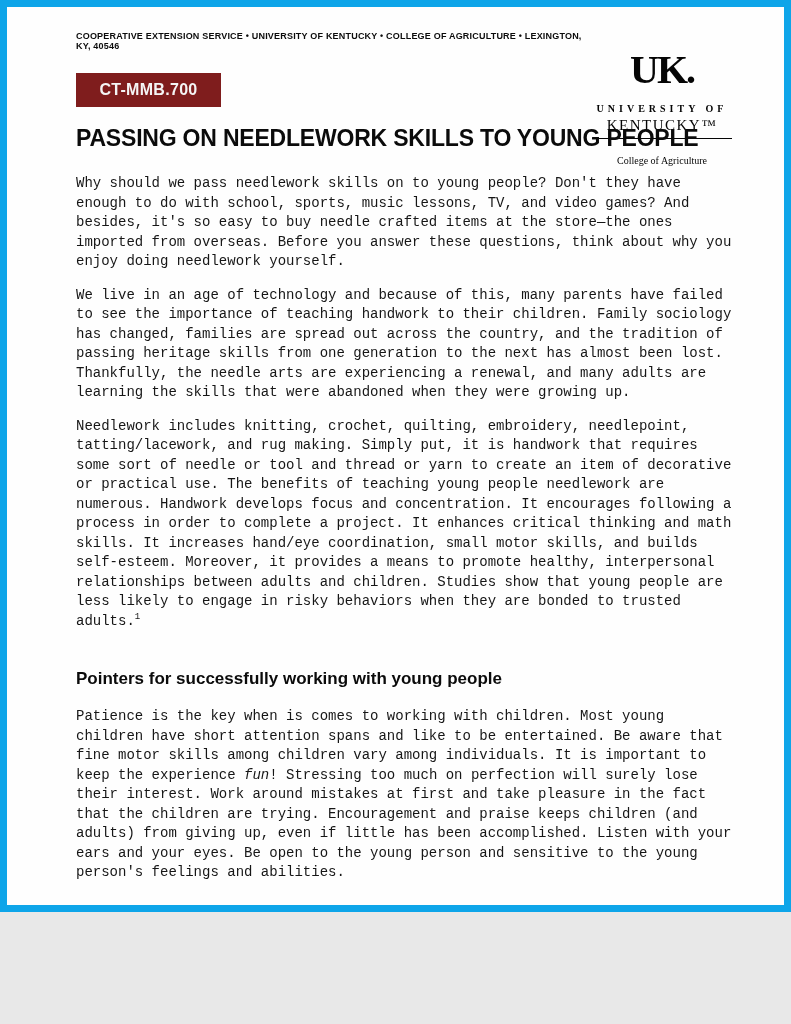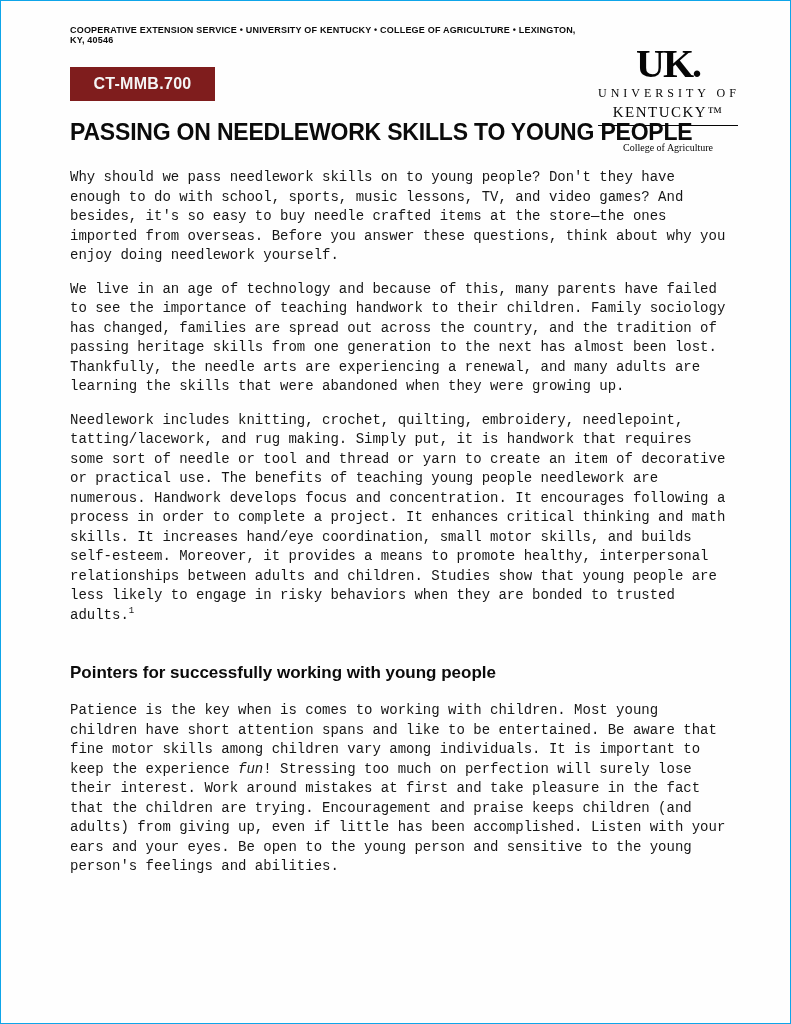--- a/index.html
+++ b/index.html
@@ -2,24 +2,24 @@
 <html><head>
 <meta charset="utf-8">
 <style>
   * { margin: 0; padding: 0; box-sizing: border-box; }
   html, body { background: #e8e8e8; }
   body { font-family: "Liberation Sans", sans-serif; }
 
   .sheet {
     position: relative;
     width: 791px;
-    height: 1024px;
+    height: 912px;
     margin: 0 auto;
     background: #fefefe;
-    border: 1px solid #0ea5e9;
+    border: 7px solid #0ea5e9;
     overflow: hidden;
     color: #0b0b0b;
   }
 
   
   .masthead-line {
     position: absolute;
     top: 24px;
     left: 69px;
     width: 520px;
@@ -54,24 +54,25 @@
     font-family: "Liberation Serif", serif;
     color: #050505;
   }
   .uk-monogram {
     font-size: 40px;
     font-weight: bold;
     line-height: 38px;
     letter-spacing: -2px;
   }
   .uk-university-of {
-    font-size: 12px;
+    font-size: 10px;
     letter-spacing: 4px;
-    margin-top: 3px;
+    margin-top: 14px;
     white-space: nowrap;
+    font-weight: bold;
   }
   .uk-kentucky {
     font-size: 15px;
     letter-spacing: 1.5px;
     line-height: 22px;
     border-bottom: 1.5px solid #050505;
     padding-bottom: 2px;
     white-space: nowrap;
   }
   .uk-college {

